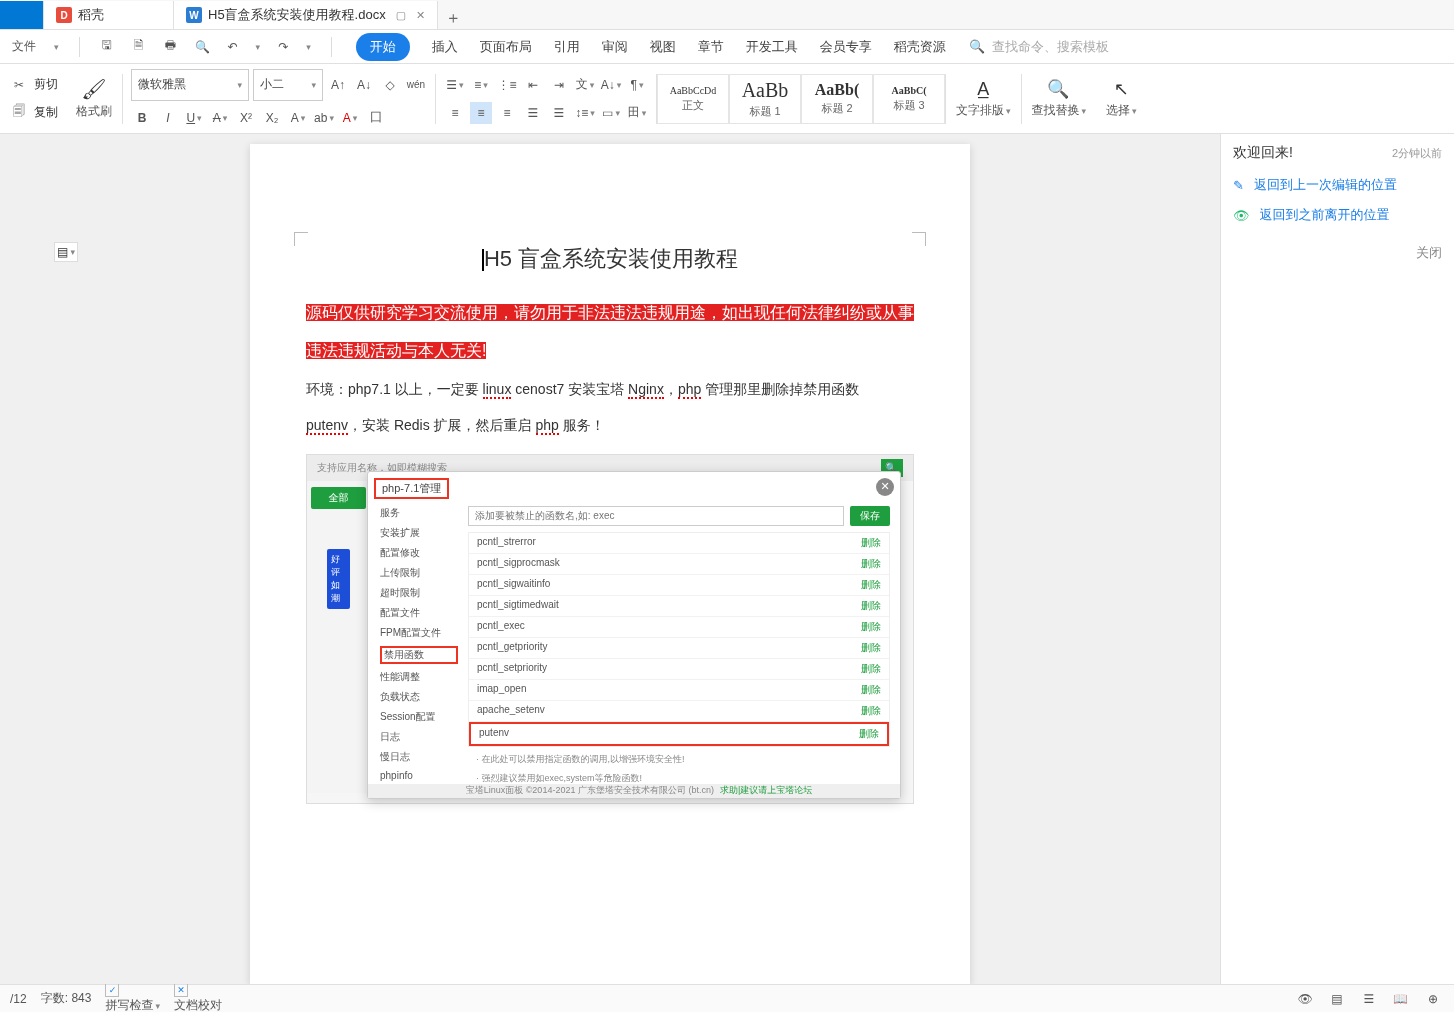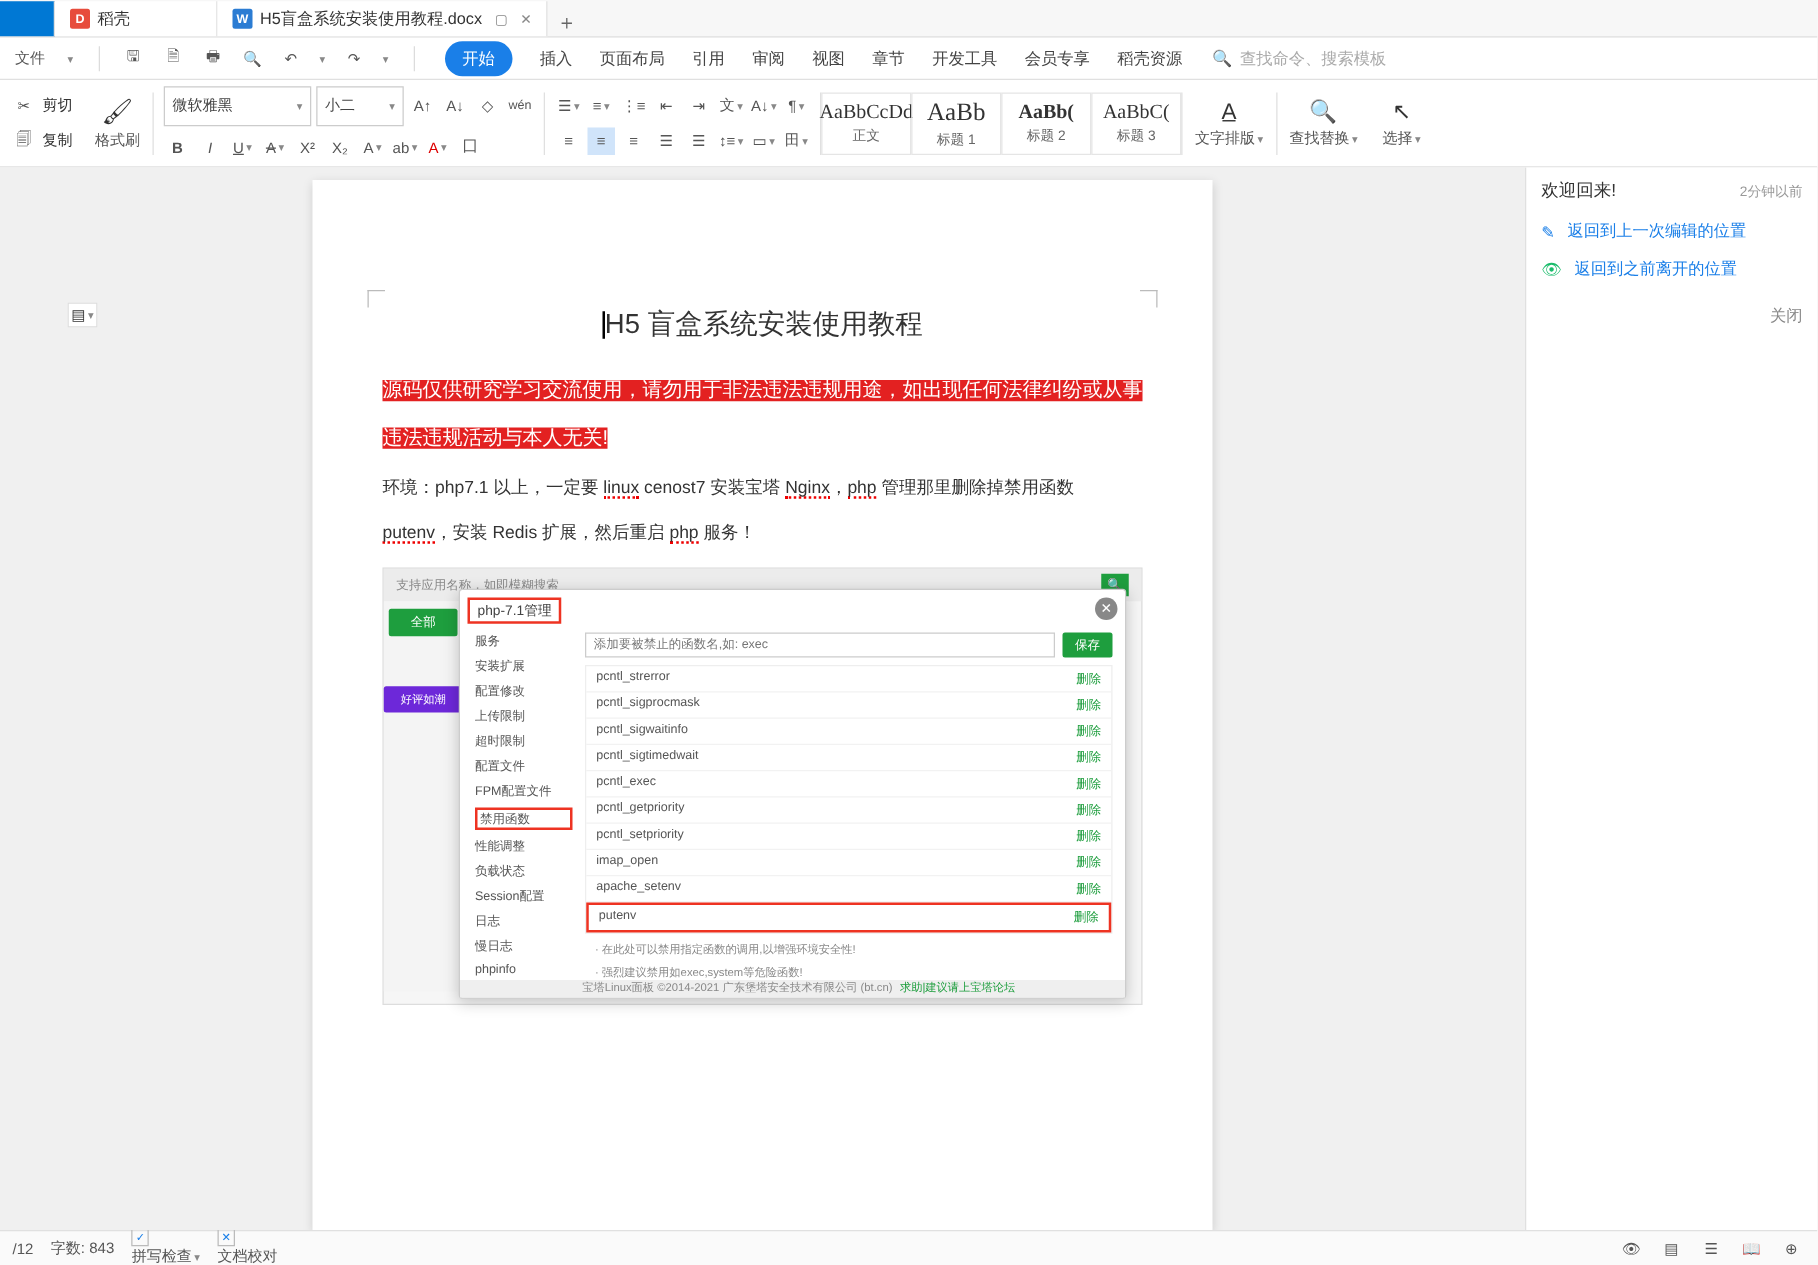--- a/index.html
+++ b/index.html
@@ -221,33 +221,33 @@
         <span class="iconbtn">☰</span>
         <span class="iconbtn">☰</span>
         <span class="iconbtn">↕≡<span class="caret">▾</span></span>
         <span class="iconbtn">▭<span class="caret">▾</span></span>
         <span class="iconbtn">田<span class="caret">▾</span></span>
       </div>
     </div>
     <div class="vsep"></div>
     <div class="styles">
       <div class="stylecell">
-          <span class="prev" style="font-size:16px">AaBbCcDd</span>
+          <span class="prev" style="font-size:10px">AaBbCcDd</span>
           <span class="lab">正文</span>
         </div>
       <div class="stylecell">
           <span class="prev" style="font-size:20px">AaBb</span>
           <span class="lab">标题 1</span>
         </div>
       <div class="stylecell">
           <span class="prev" style="font-size:16px;font-weight:bold">AaBb(</span>
           <span class="lab">标题 2</span>
         </div>
       <div class="stylecell">
-          <span class="prev" style="font-size:16px;font-weight:normal">AaBbC(</span>
+          <span class="prev" style="font-size:10px;font-weight:bold">AaBbC(</span>
           <span class="lab">标题 3</span>
         </div>
     </div>
     <div class="vsep"></div>
     <div class="rgroup big">
       <span style="font-size:18px">A̲</span>
       <span class="lbl"><span>文字排版</span><span class="caret">▾</span></span>
     </div>
     <div class="vsep"></div>
     <div class="rgroup big">
@@ -273,21 +273,21 @@
         </p>
 
         <div class="screenshot">
           <div class="ss-top">
               <span>支持应用名称，如即模糊搜索</span>
               <span style="margin-left:auto;background:#1e9e3e;color:#fff;width:22px;height:18px;display:flex;align-items:center;justify-content:center">🔍</span>
             </div>
           <div class="ss-body">
             <div class="ss-side">
               <div style="padding:4px;background:#1e9e3e;color:#fff;text-align:center;font-size:10px;margin:6px 4px;border-radius:2px">全部</div>
-              <div style="padding:4px;background:#6d28d9;color:#fff;text-align:center;font-size:9px;margin:40px 0;border-radius:2px">好评如潮</div>
+              <div style="padding:4px;background:#1d4ed8;color:#fff;font-size:9px;margin:40px 20px;border-radius:2px">好评如潮</div>
             </div>
           </div>
           <div class="ss-dialog">
             <div class="ss-dlg-x">✕</div>
             <div class="ss-dlg-title">php-7.1管理</div>
             <div class="ss-dlg-body">
               <div class="ss-menu">
                 <span>服务</span>
                   <span>安装扩展</span>
                   <span>配置修改</span>

